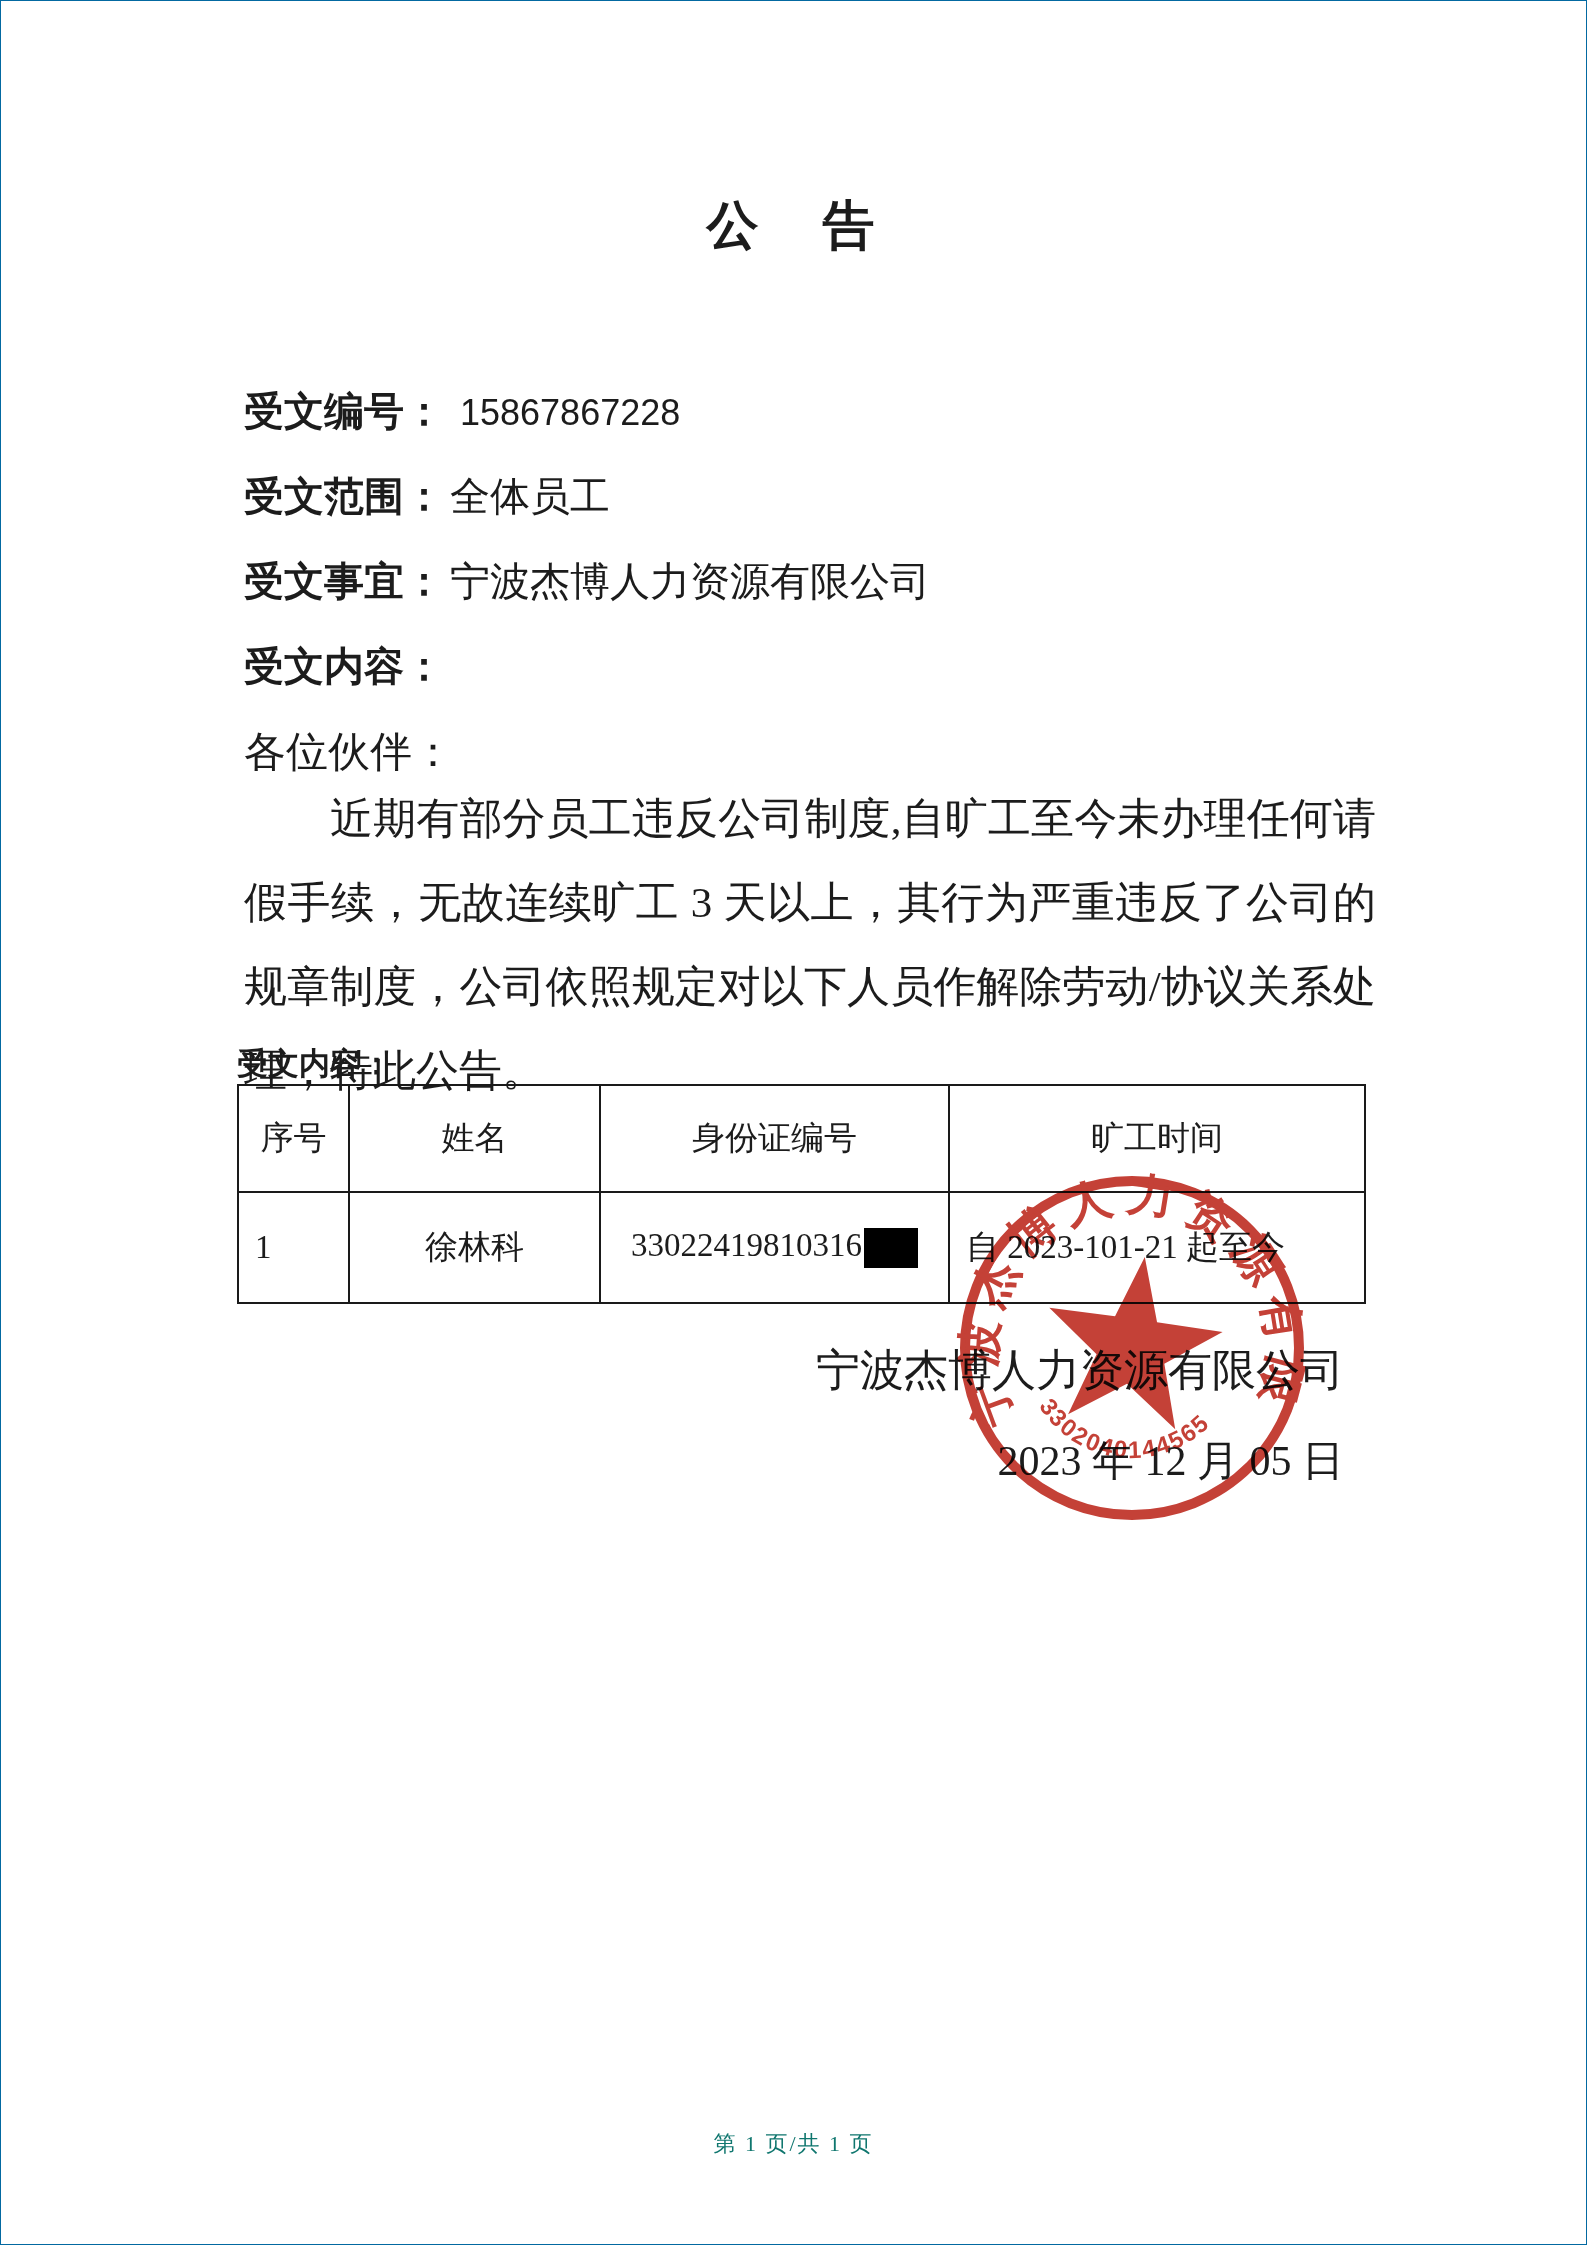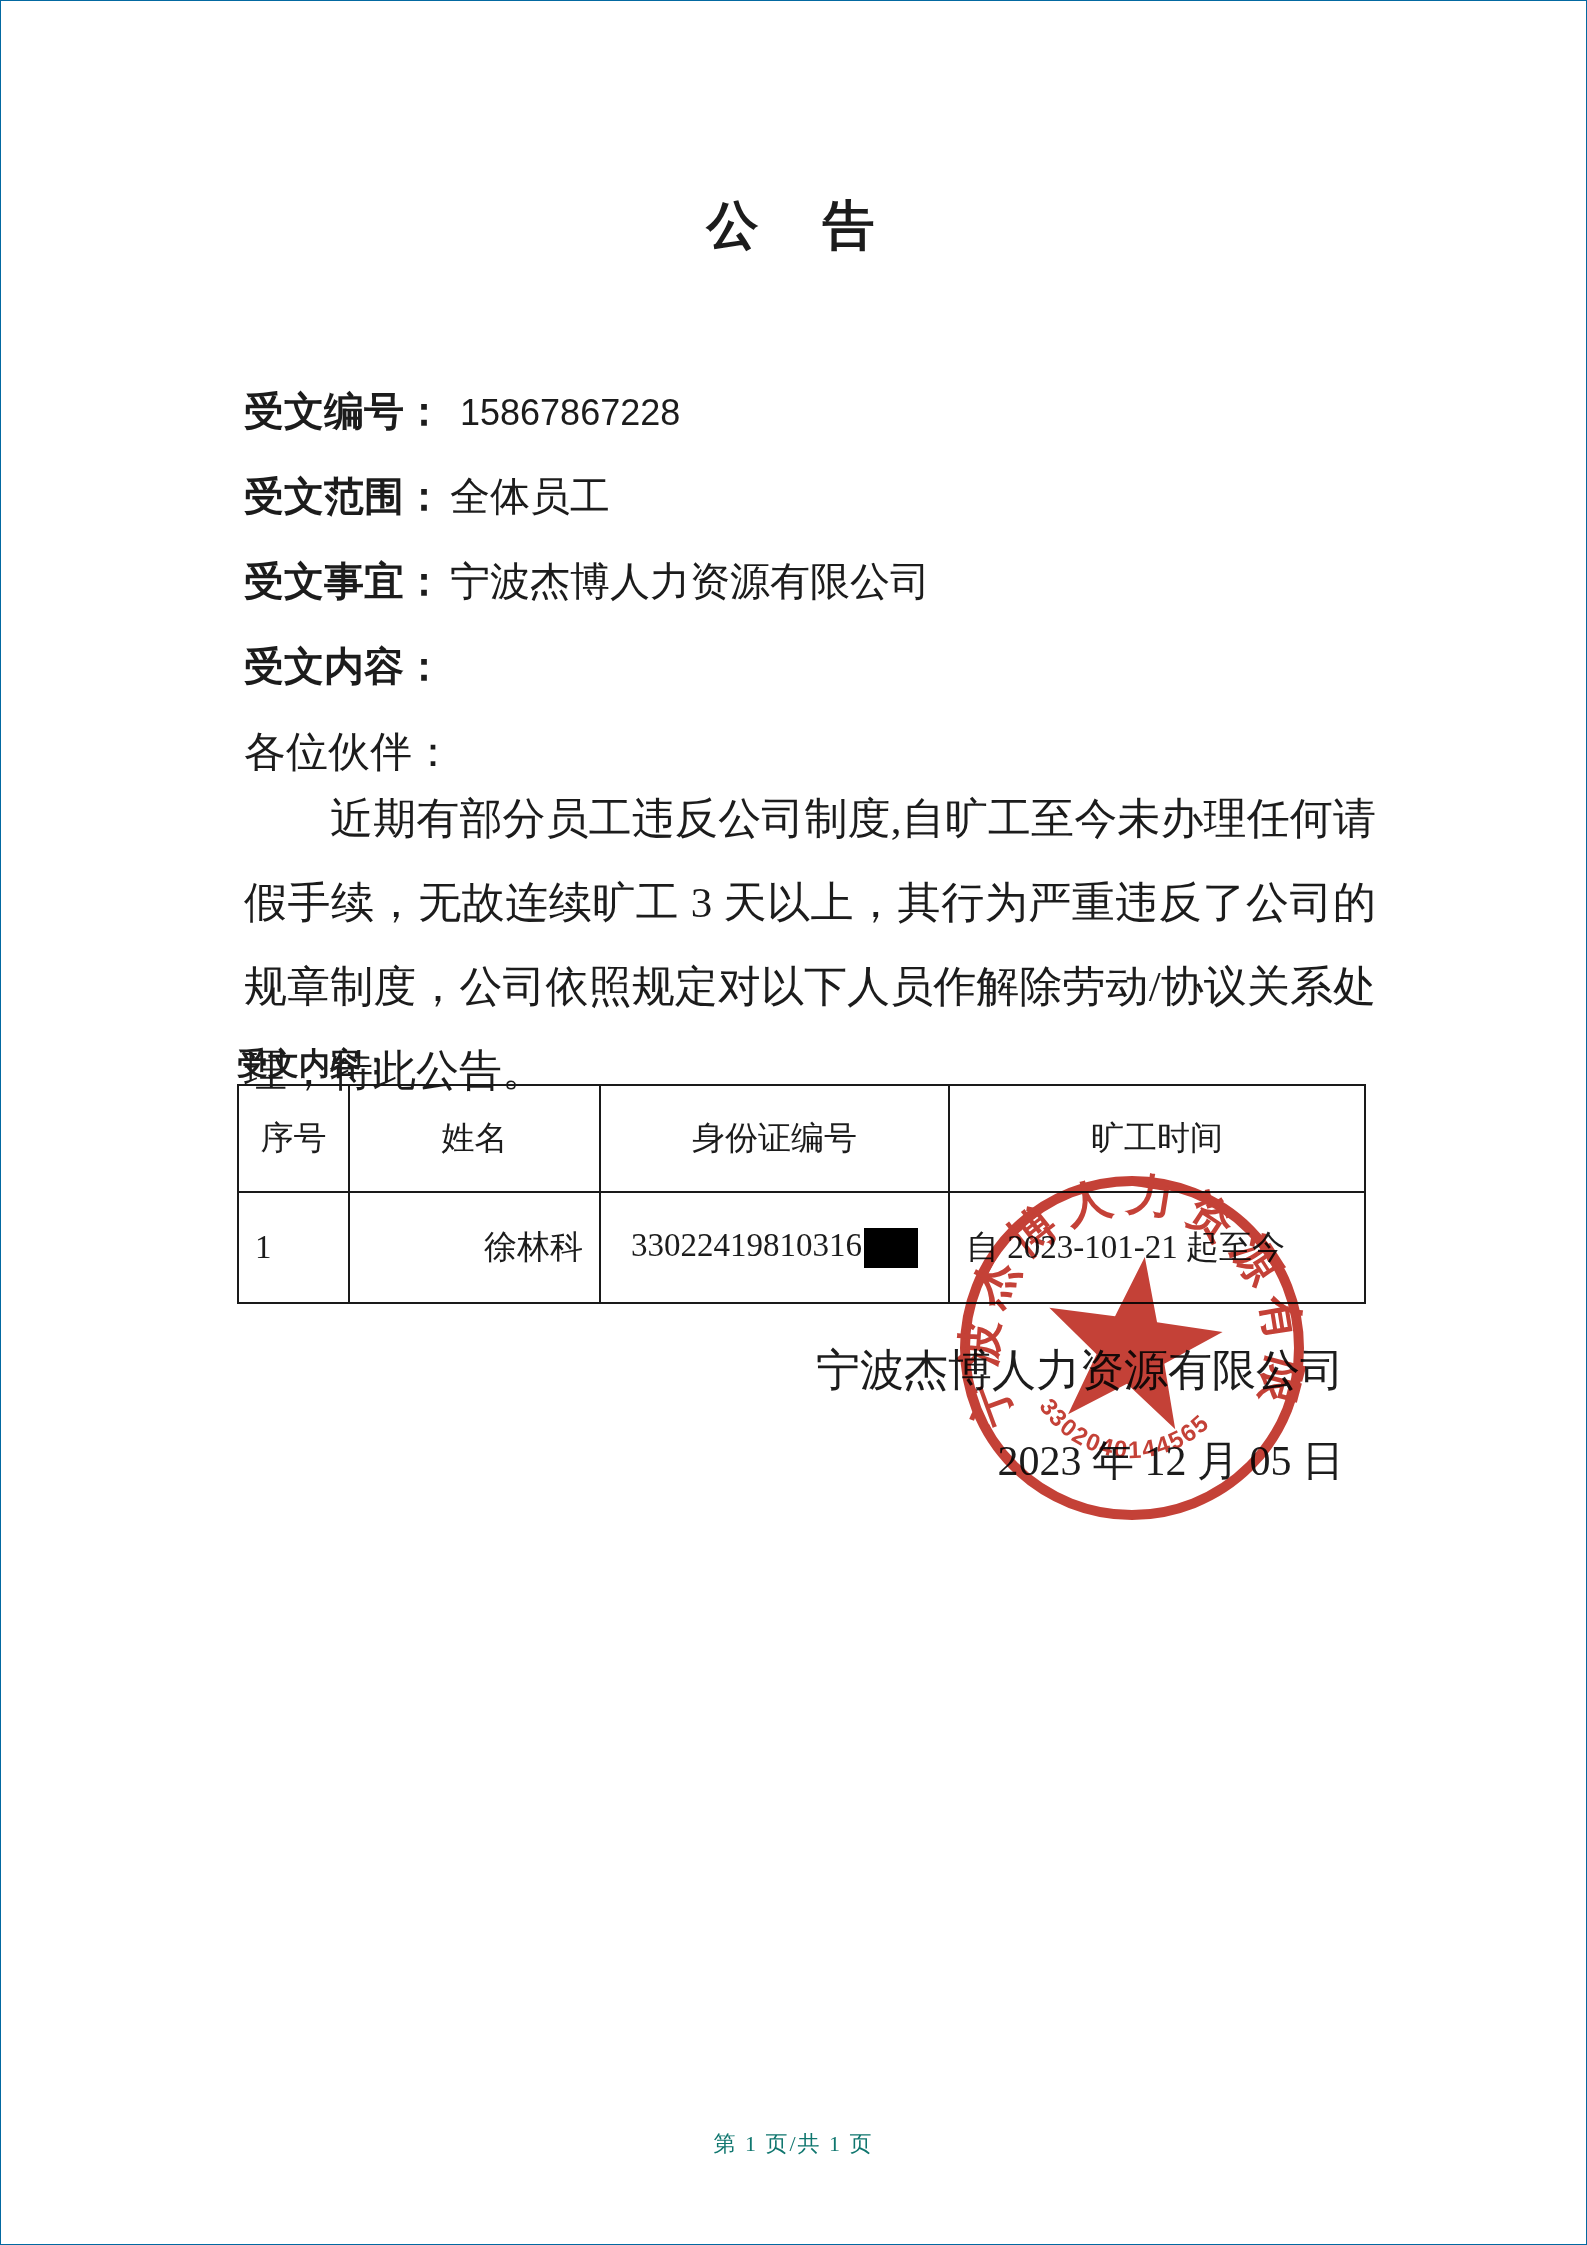--- a/index.html
+++ b/index.html
@@ -49,21 +49,21 @@
     border-collapse:collapse;table-layout:fixed;
   }
   table.roster td{
     border:2px solid #1a1a1a;
     font-size:33px;
     padding:16px;
   }
   tr.hdr td{height:73px;text-align:center;vertical-align:middle;}
   tr.datarow td{height:77px;vertical-align:middle;}
   td.c-no{text-align:left;padding-left:12px;vertical-align:top;padding-top:8px;}
-  td.c-name{text-align:right;padding-top:14px;border-radius:29px;}
+  td.c-name{text-align:center;padding-top:14px;border-radius:29px;}
   td.c-id{text-align:center;font-size:32px;}
   td.c-period{text-align:left;padding-left:16px;vertical-align:top;padding-top:10px;}
   .redact{
     display:inline-block;width:54px;height:40px;
     background:#000;vertical-align:middle;margin-left:2px;
   }
   .sign-company{
     position:absolute;right:242px;top:1340px;
     font-size:44px;white-space:nowrap;
   }

